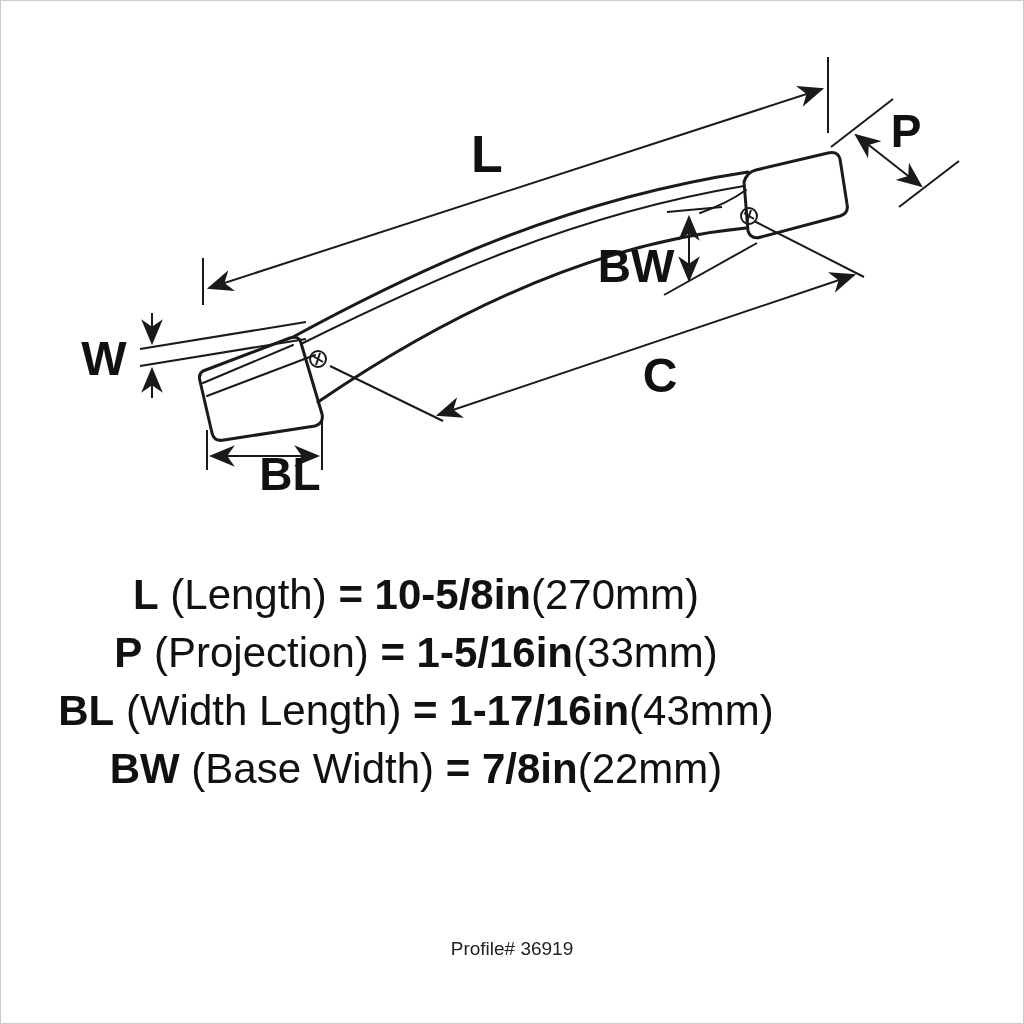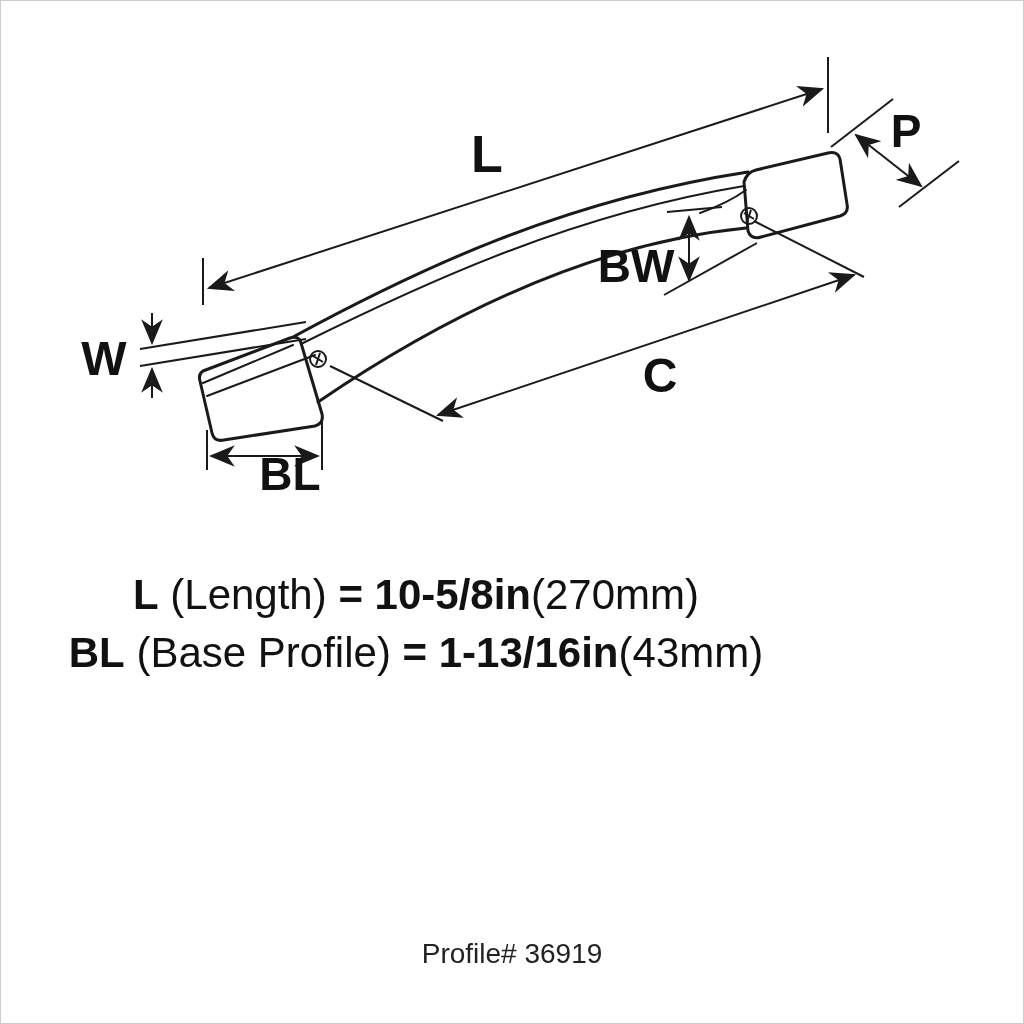--- a/index.html
+++ b/index.html
@@ -22,21 +22,21 @@
     font-size:42px;
     line-height:58px;
     white-space:nowrap;
   }
   .b{font-weight:700;}
   .r{font-weight:400;}
   #profile{
     position:absolute;
     top:938px;left:0;width:1024px;
     text-align:center;
-    font-size:28px;
+    font-size:19px;
     color:#222222;
   }
 </style>
 </head>
 <body>
 
 <div id="canvas">
 
   <svg id="diagram" width="1024" height="545" viewBox="0 0 1024 545">
     <defs>
@@ -111,27 +111,39 @@
   <div id="specs">
 
     <div class="spec-row">
       <span class="b">L</span>
       <span class="r">(Length)</span>
       <span class="b">=</span>
       <span class="b">10-5/8in</span><span class="r">(270mm)</span>
     </div>
 
 
+    <div class="spec-row">
+      <span class="b">P</span>
+      <span class="r">(Projection)</span>
+      <span class="b">=</span>
+      <span class="b">1-5/16in</span><span class="r">(33mm)</span>
+    </div>
 
 
     <div class="spec-row">
       <span class="b">BL</span>
-      <span class="r">(Base Profile)</span>
+      <span class="r">(Width Length)</span>
       <span class="b">=</span>
-      <span class="b">1-13/16in</span><span class="r">(43mm)</span>
+      <span class="b">1-17/16in</span><span class="r">(43mm)</span>
     </div>
 
+    <div class="spec-row">
+      <span class="b">BW</span>
+      <span class="r">(Base Width)</span>
+      <span class="b">=</span>
+      <span class="b">7/8in</span><span class="r">(22mm)</span>
+    </div>
 
   </div>
 
   <div id="profile">Profile# 36919</div>
 
 </div>
 
 </body></html>

